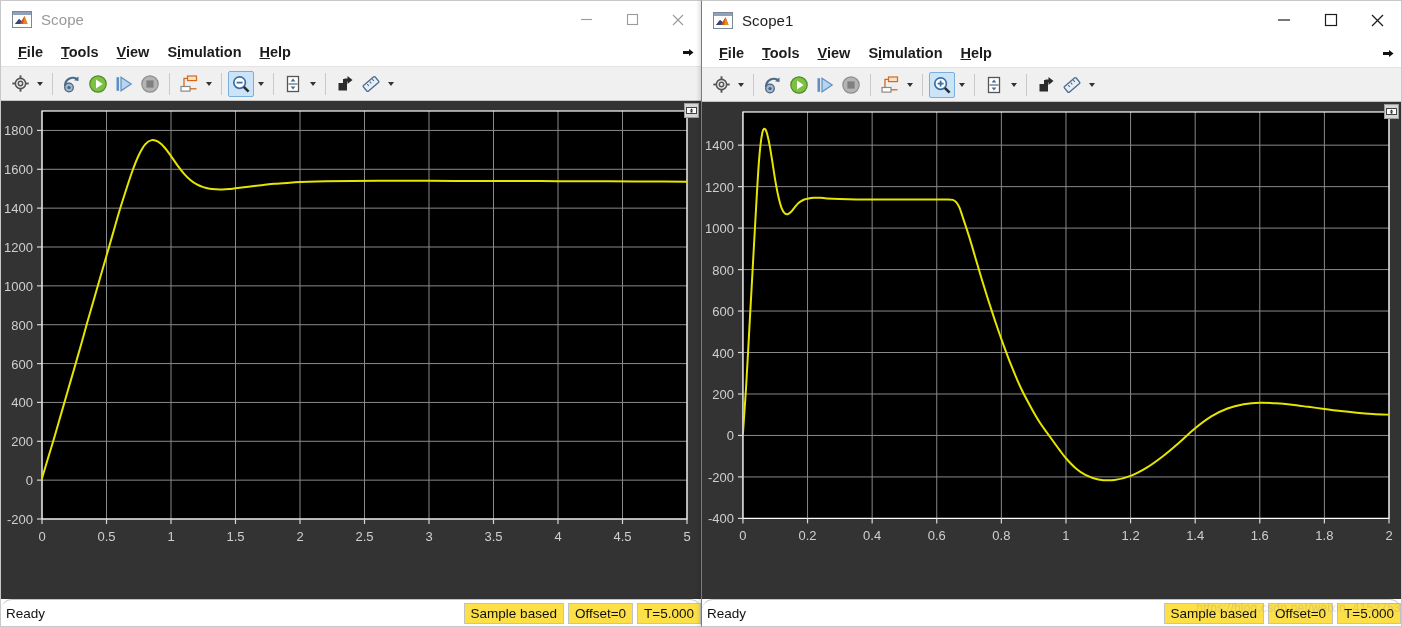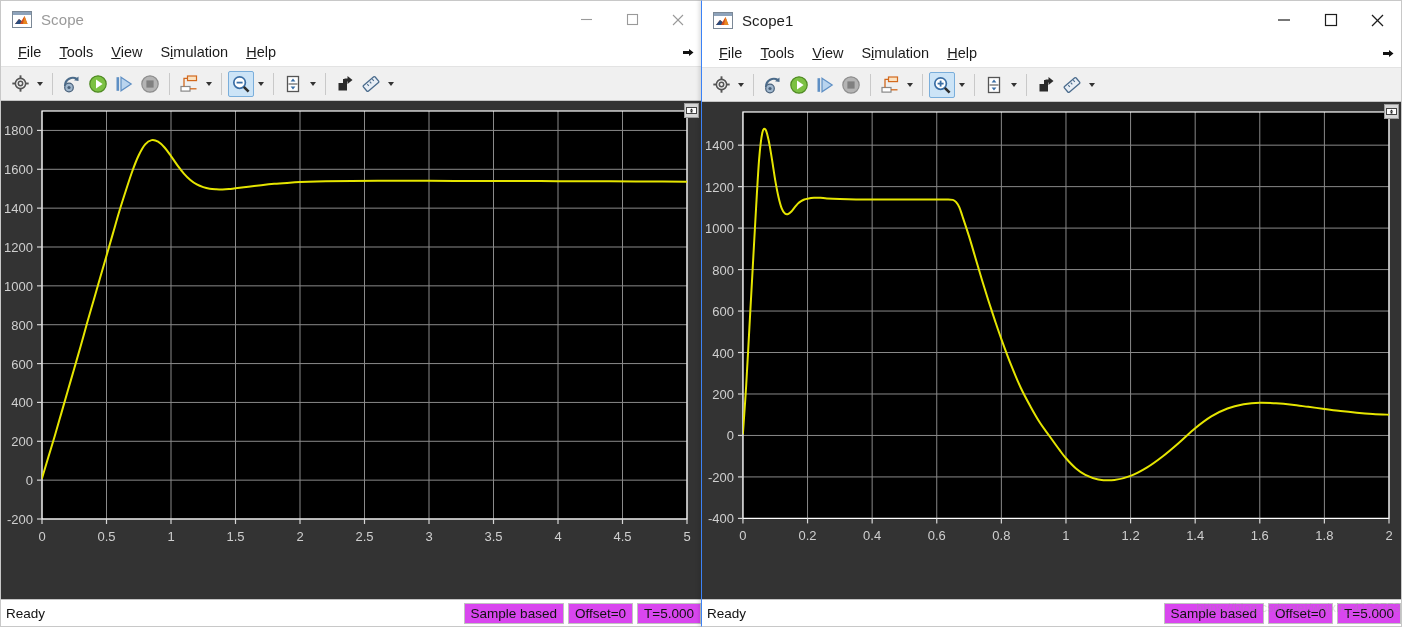--- a/index.html
+++ b/index.html
@@ -58,21 +58,21 @@
 
   
   .menubar {
     height: 27px; flex: 0 0 27px;
     display: flex; align-items: center;
     background: #ffffff; position: relative;
     padding-left: 9px;
   }
   .menu-item {
     font-size: 14.5px; color: #1c1c1c;
-    padding: 2px 10px 3px 8px; white-space: nowrap;
+    padding: 2px 10px 3px 8px; white-space: nowrap; font-weight: bold;
   }
   .menu-item u { text-decoration: underline; text-underline-offset: 1px; }
   .menu-overflow {
     position: absolute; right: 6px; top: 50%; transform: translateY(-50%);
     width: 14px; height: 14px;
   }
 
   
   .toolbar {
     height: 35px; flex: 0 0 35px;
@@ -111,26 +111,26 @@
   }
   .legendbtn svg { display:block; }
 
   
   .statusbar {
     height: 27px; flex: 0 0 27px;
     display: flex; align-items: center;
     background: #ffffff;
     border-top: 1px solid #c4c4c4;
     font-size: 13.5px; color: #111;
-    padding-left: 5px; position: relative;
+    padding-left: 5px; position: relative; border-radius: 11px;
   }
   .status-ready { white-space: nowrap; }
   .status-cells { margin-left: auto; display: flex; height: 21px; align-items: stretch; }
   .status-cell {
-    border: 1px solid #c2c2c2; background: #d946ef;
+    border: 1px solid #c2c2c2; background: #fde047;
     display: flex; align-items: center;
     padding: 0 6px; margin-left: 4px; white-space: nowrap;
     font-size: 13.5px;
   }
   .watermark {
     position: absolute; right: 0px; top: 1px;
     font-size: 12px; color: rgba(150,150,150,0.30);
     white-space: nowrap; pointer-events: none; letter-spacing: .2px;
   }
 

